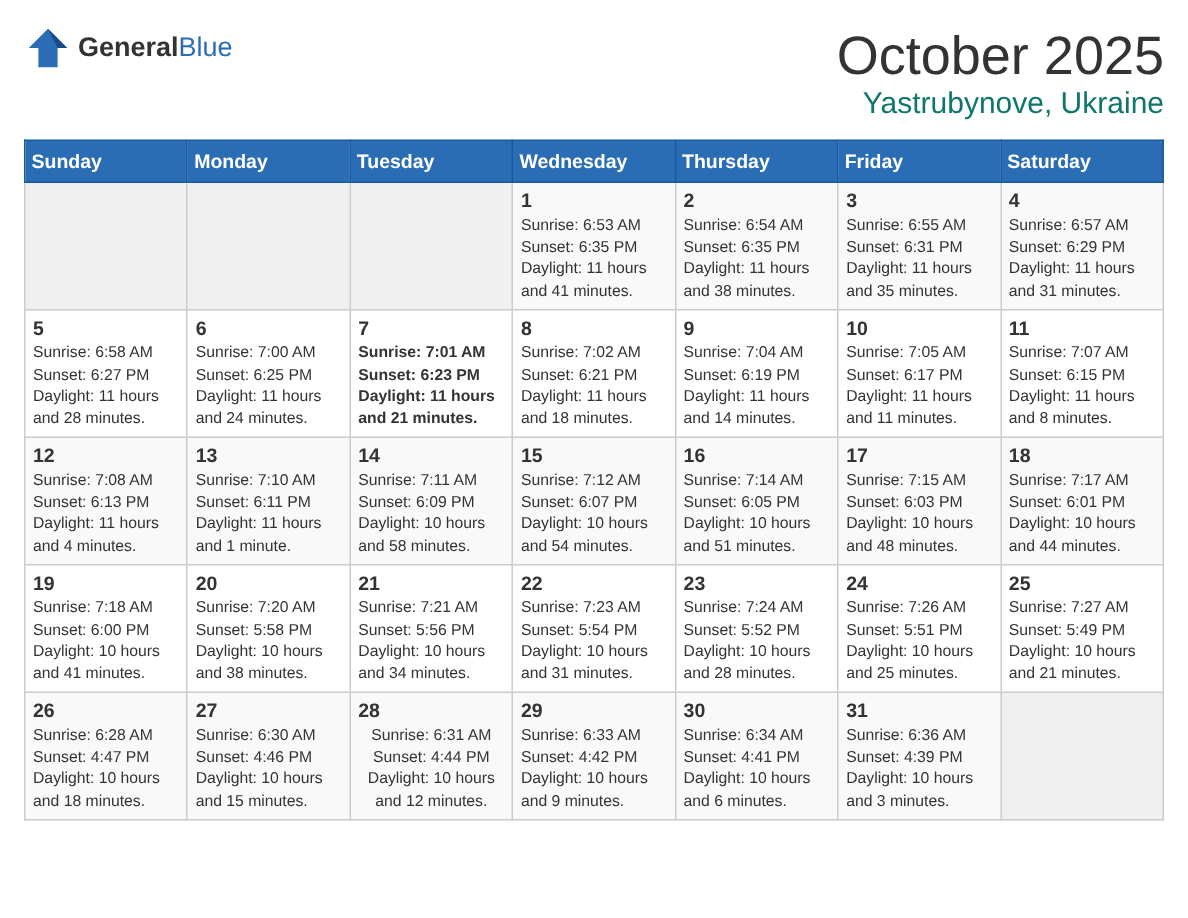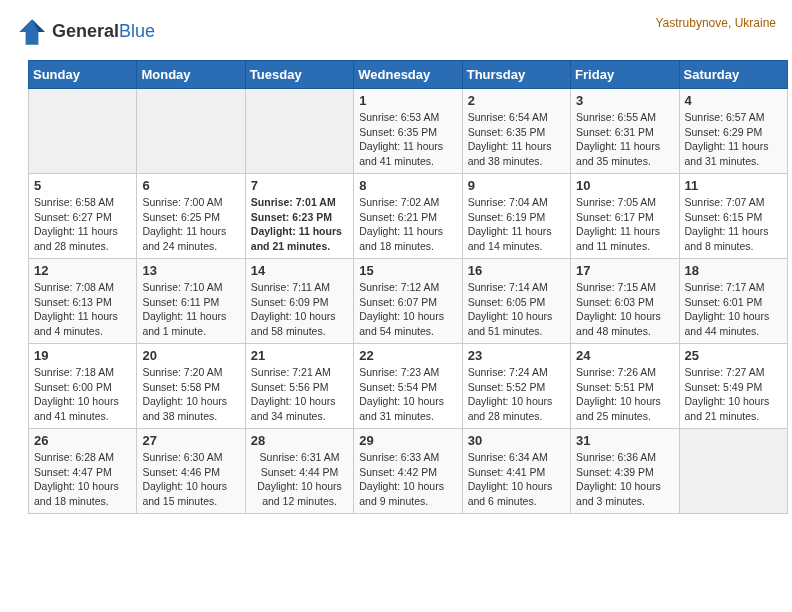--- a/index.html
+++ b/index.html
@@ -41,28 +41,27 @@
     }
     .title-block {
       text-align: right;
     }
     .month-title {
       font-size: 36px;
       font-weight: normal;
       color: #333;
     }
     .subtitle {
-      font-size: 12px;
-      color: #a16207;
+      font-size: 20px;
+      color: #0f766e;
     }
     table {
       width: 100%;
       border-collapse: collapse;
       table-layout: fixed;
-      margin-left: 12px;
     }
     thead tr th {
       background-color: #2a6db5;
       color: #fff;
       font-size: 13px;
       font-weight: bold;
       padding: 6px 4px;
       text-align: left;
       border: 1px solid #1a5a9a;
     }
@@ -101,20 +100,21 @@
     <svg class="logo-icon" viewBox="0 0 40 40">
       <polygon points="20,4 36,20 28,20 28,36 12,36 12,20 4,20" fill="#2a6db5"></polygon>
       <polygon points="20,4 36,20 28,20" fill="#1a4a8a"></polygon>
     </svg>
     <div class="logo-text">
       <span class="logo-general">General</span>
       <span class="logo-blue">Blue</span>
     </div>
   </div>
   <div class="title-block">
+    <div class="month-title">October 2025</div>
     <div class="subtitle">Yastrubynove, Ukraine</div>
   </div>
 </div>
 
 <table>
   <thead>
     <tr>
       <th>Sunday</th>
       <th>Monday</th>
       <th>Tuesday</th>

